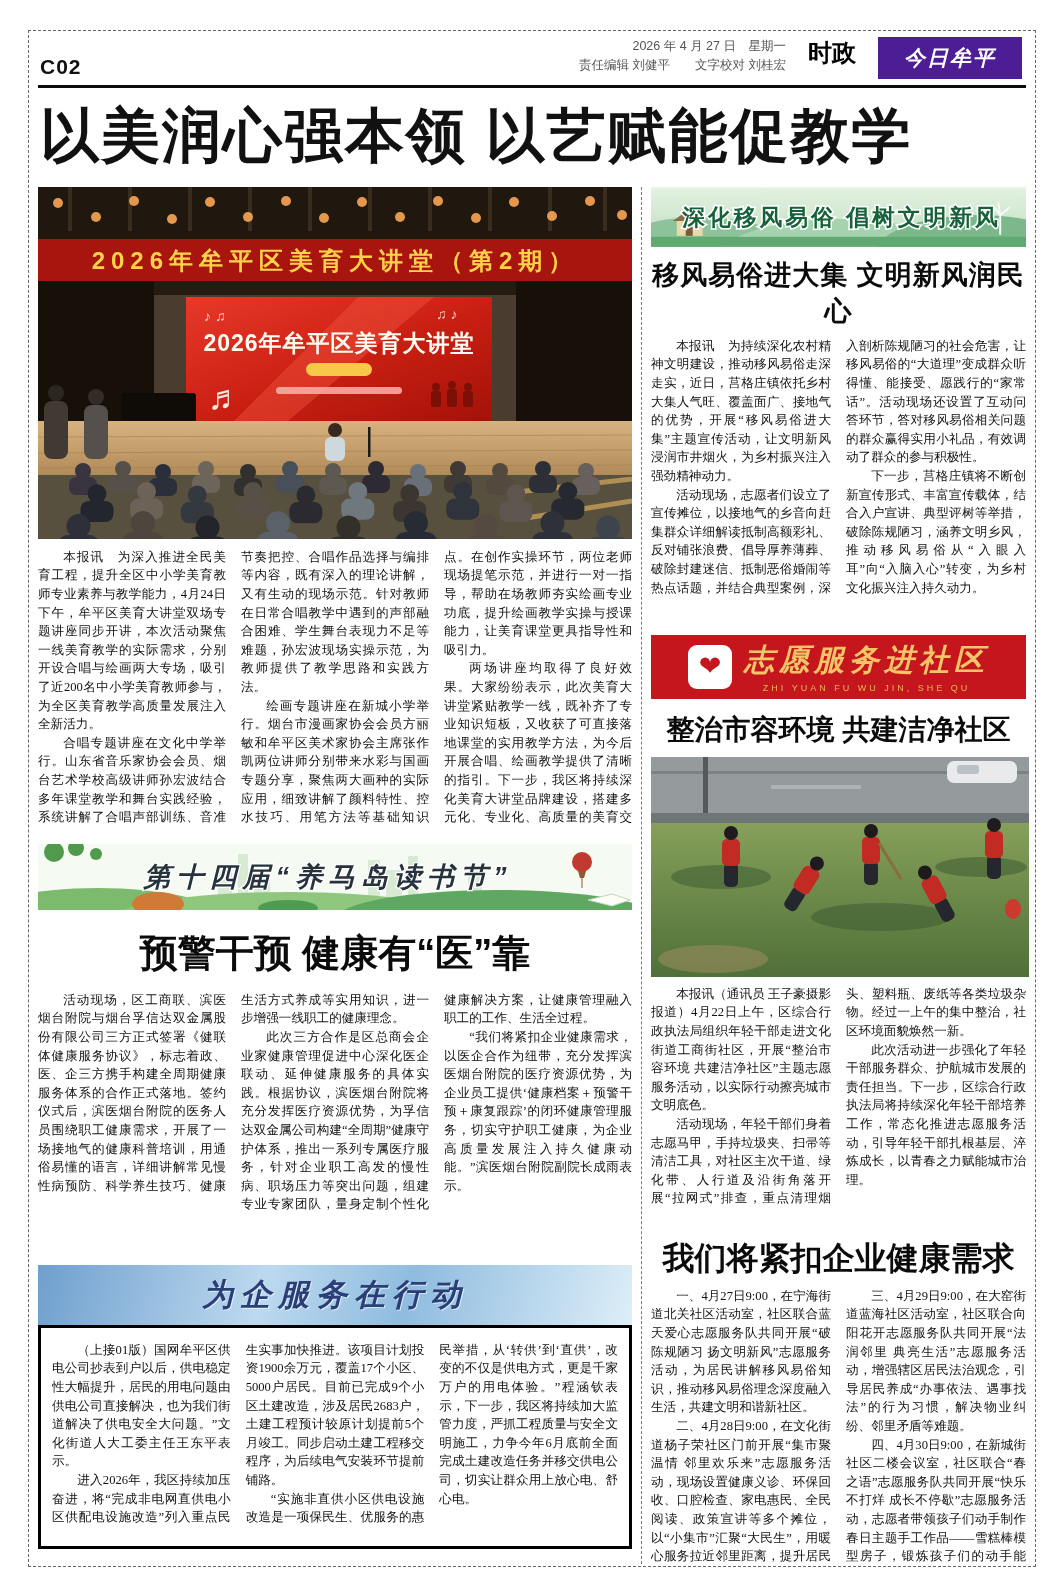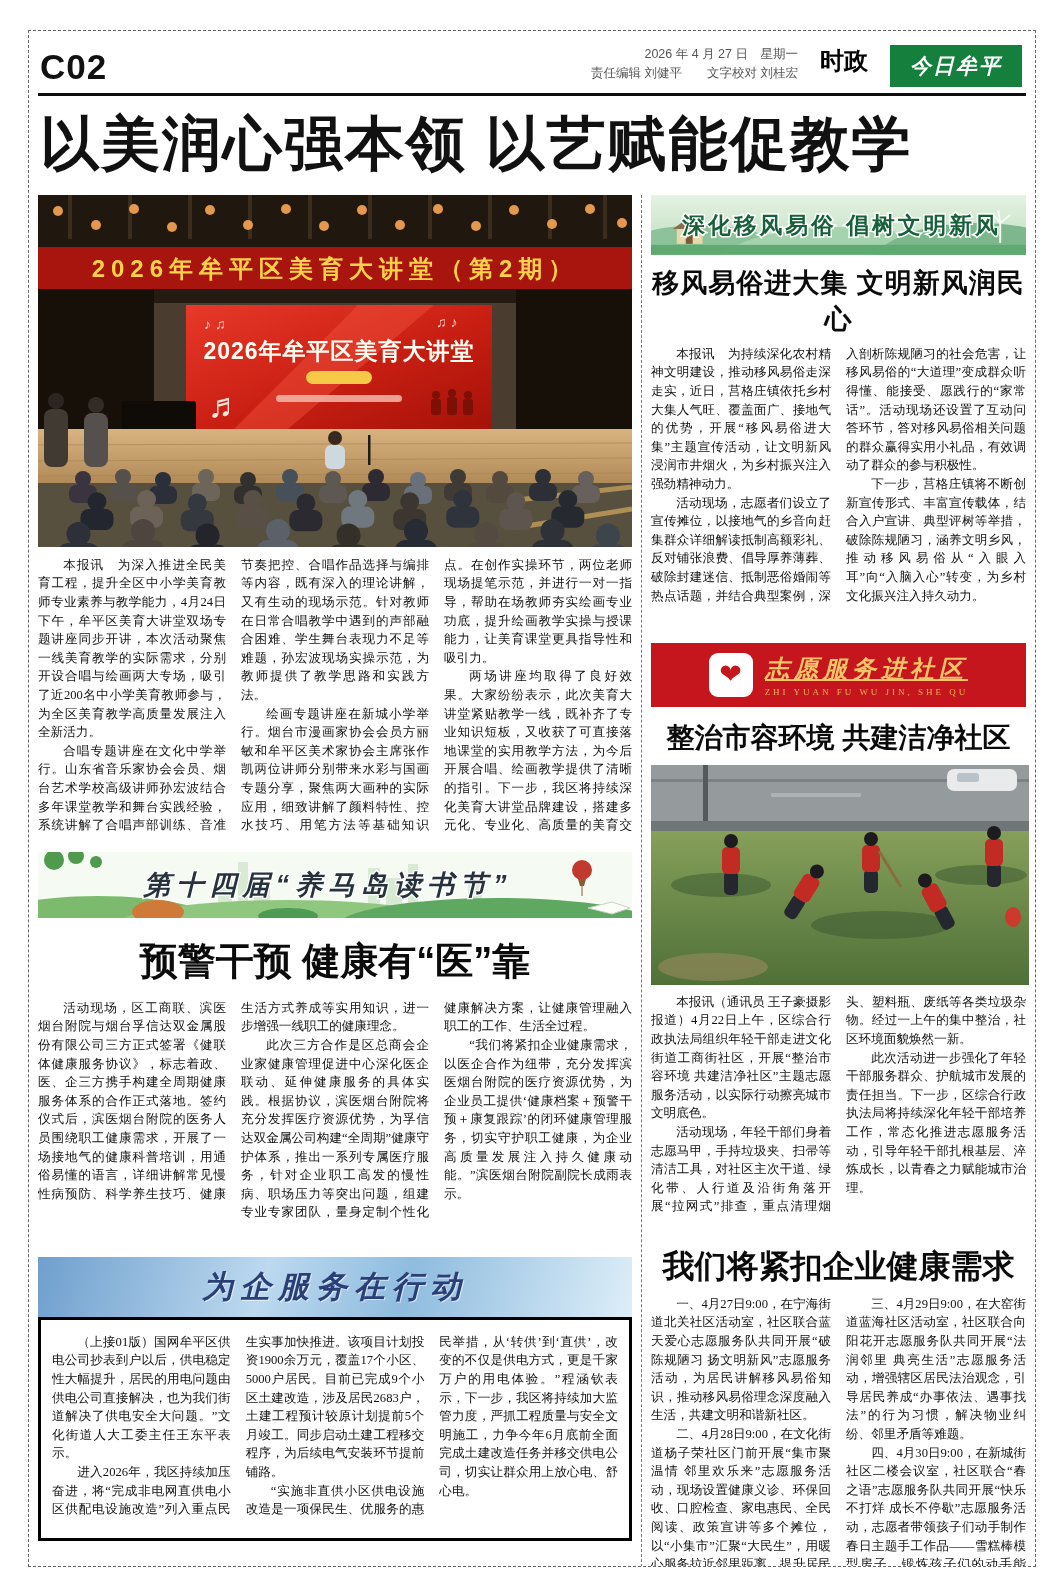--- a/index.html
+++ b/index.html
@@ -3,26 +3,26 @@
 <meta charset="utf-8">
 <style>
   html,body{margin:0;padding:0;background:#e9e9e9;}
   .sheet{position:relative;width:1054px;height:1577px;background:#fff;margin:0 auto;
          box-sizing:border-box;padding:30px 18px 10px 28px;overflow:hidden;
          font-family:"Liberation Serif",serif;color:#111;}
   .frame{border:1px dashed #666;height:100%;box-sizing:border-box;padding:4px 9px 6px 9px;overflow:hidden;}
 
   
   .hdr{display:flex;justify-content:space-between;align-items:flex-end;padding:2px 4px 6px 2px;}
-  .pagenum{font-family:"Liberation Sans",sans-serif;font-size:35px;font-weight:600;letter-spacing:1px;margin-top:10px;}
+  .pagenum{font-family:"Liberation Sans",sans-serif;font-size:21px;font-weight:600;letter-spacing:1px;margin-top:10px;}
   .hdr-right{display:flex;align-items:flex-start;gap:22px;}
   .hdr-meta{text-align:right;color:#555;font-size:12.5px;line-height:19px;font-family:"Liberation Sans",sans-serif;}
   .section-tag{font-family:"Liberation Sans",sans-serif;font-weight:800;font-size:24px;color:#000;}
-  .masthead{background:#15803d;color:#fff;font-weight:800;font-style:italic;font-size:21px;
-            padding:7px 20px;font-family:"Liberation Serif",serif;letter-spacing:2px;}
+  .masthead{background:#4c1d95;color:#fff;font-weight:800;font-style:italic;font-size:21px;
+            padding:7px 26px;font-family:"Liberation Serif",serif;letter-spacing:2px;}
   .hdr-rule{border-bottom:3px solid #0d0d0d;margin:0 0 6px 0;}
 
   h1.mainline{font-family:"Liberation Sans",sans-serif;font-size:59px;font-weight:800;
               letter-spacing:2px;margin:16px 0 18px 2px;line-height:1.1;}
 
   .content{display:flex;align-items:stretch;}
   .col-l{width:594px;flex:0 0 594px;}
   .divider{border-left:1px dashed #777;margin:0 9px;}
   .col-r{flex:1 1 auto;min-width:0;}
 
@@ -42,24 +42,24 @@
   .h2-yifeng{font-size:27px;margin:10px 0 2px;letter-spacing:1px;}
   .h2-shirong{font-size:28px;margin:12px 0 8px;}
   .h2-yugao{font-size:32px;margin:14px 0 4px;}
 
   
   .banner{display:block;width:100%;}
   .banner-red{margin-top:12px;height:64px;background:#c5161d;display:flex;align-items:center;justify-content:center;gap:12px;}
   .vol-logo{width:44px;height:44px;background:#fff;border-radius:9px;display:flex;align-items:center;justify-content:center;
             color:#c5161d;font-size:27px;line-height:1;}
   .vol-text{display:flex;flex-direction:column;align-items:center;}
-  .vol-title{color:#f3c468;font-weight:800;font-size:24px;letter-spacing:5px;font-style:italic;text-decoration:underline;}
-  .vol-pinyin{color:#e9b457;font-size:9px;letter-spacing:3px;font-family:Liberation Serif, serif;margin-top:2px;}
-
-  .banner-blue{margin-top:4px;height:60px;display:flex;align-items:center;justify-content:center;
+  .vol-title{color:#f3c468;font-weight:800;font-size:30px;letter-spacing:5px;font-style:italic;}
+  .vol-pinyin{color:#e9b457;font-size:9px;letter-spacing:3px;font-family:Liberation Sans, sans-serif;margin-top:2px;}
+
+  .banner-blue{margin-top:20px;height:60px;display:flex;align-items:center;justify-content:center;
       background:linear-gradient(105deg,#6f9fce 0%,#bcd9ef 38%,#8fbcdf 62%,#ddeef8 100%);}
   .banner-blue .txt{color:#2a3f77;font-weight:800;font-size:31px;letter-spacing:7px;font-style:italic;
       text-shadow:1px 1px 0 rgba(255,255,255,.6);}
 
   .powerbox{border:3px solid #000;padding:13px 11px;height:192px;box-sizing:content-box;}
   .photo{display:block;margin:0;}
   svg text{font-family:"Liberation Sans",sans-serif;}
 </style>
 </head>
 <body>

